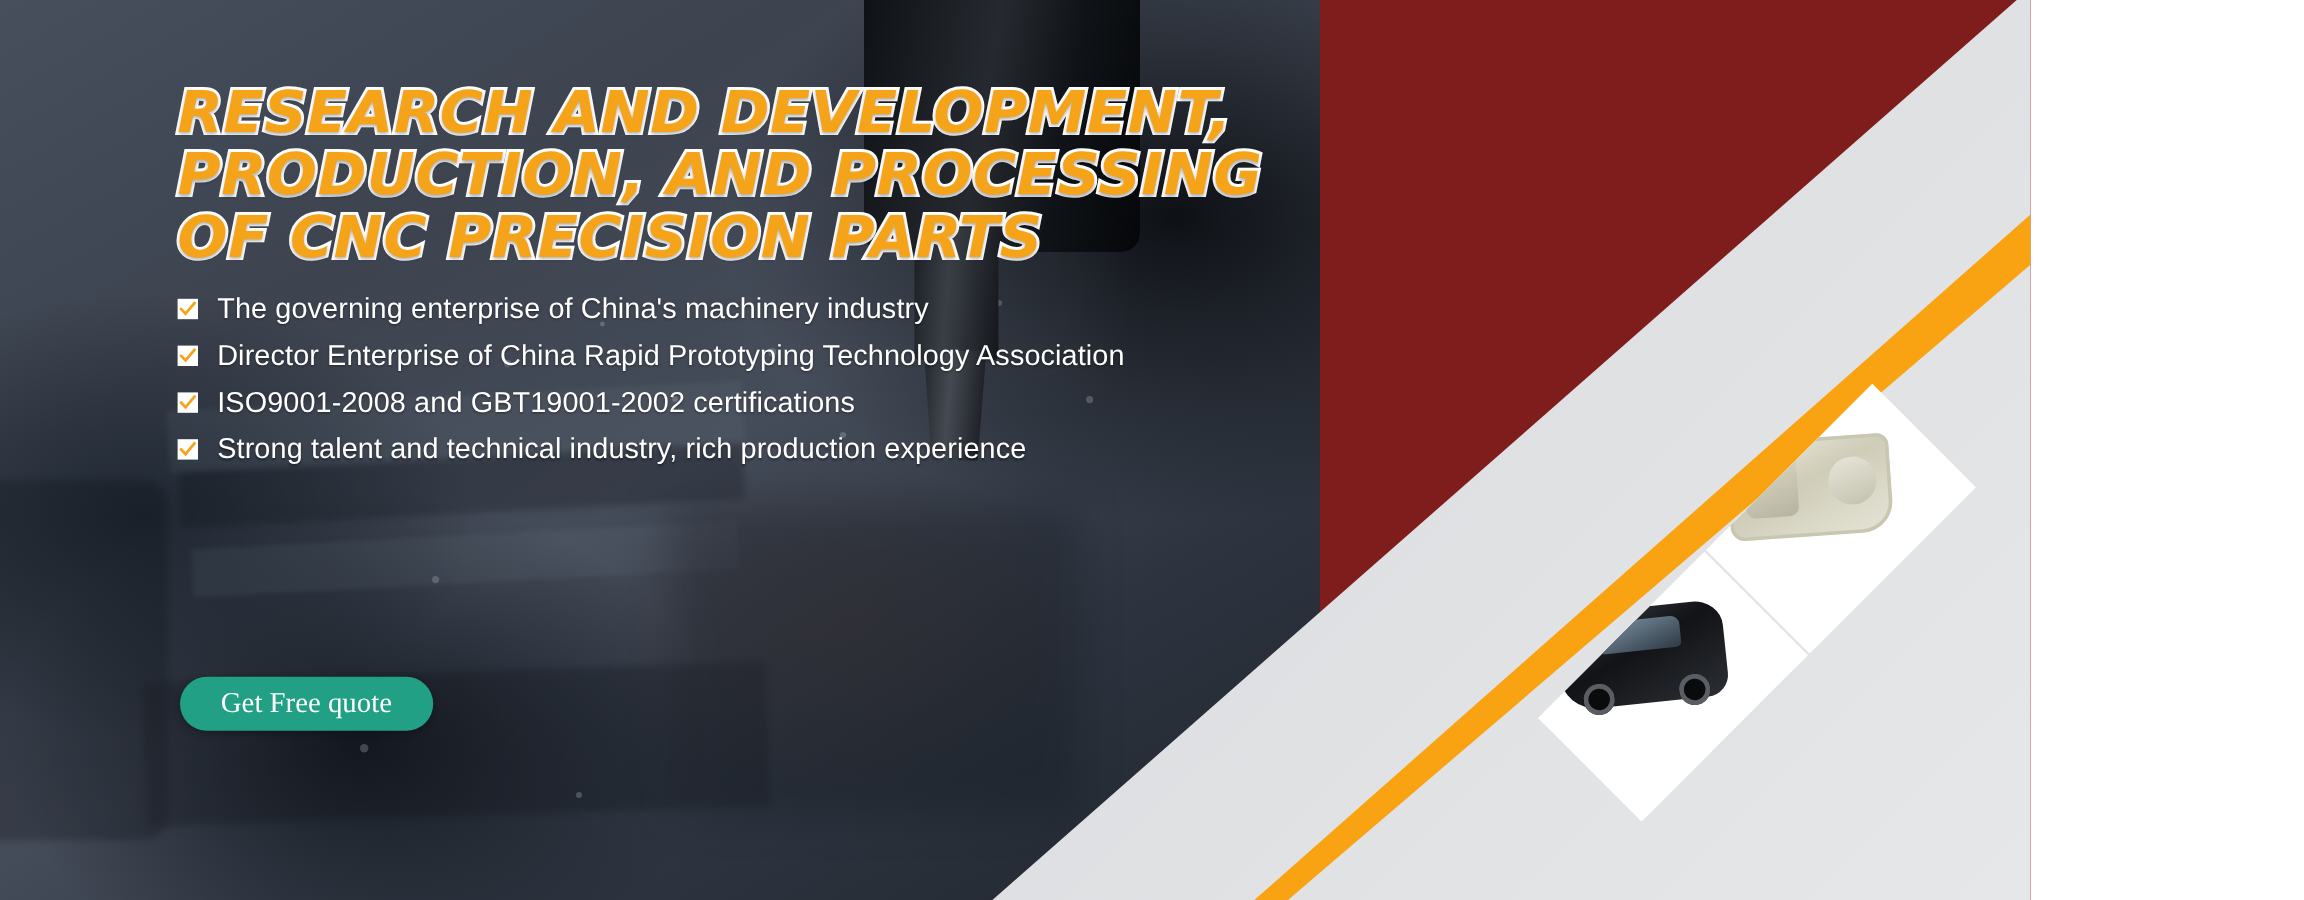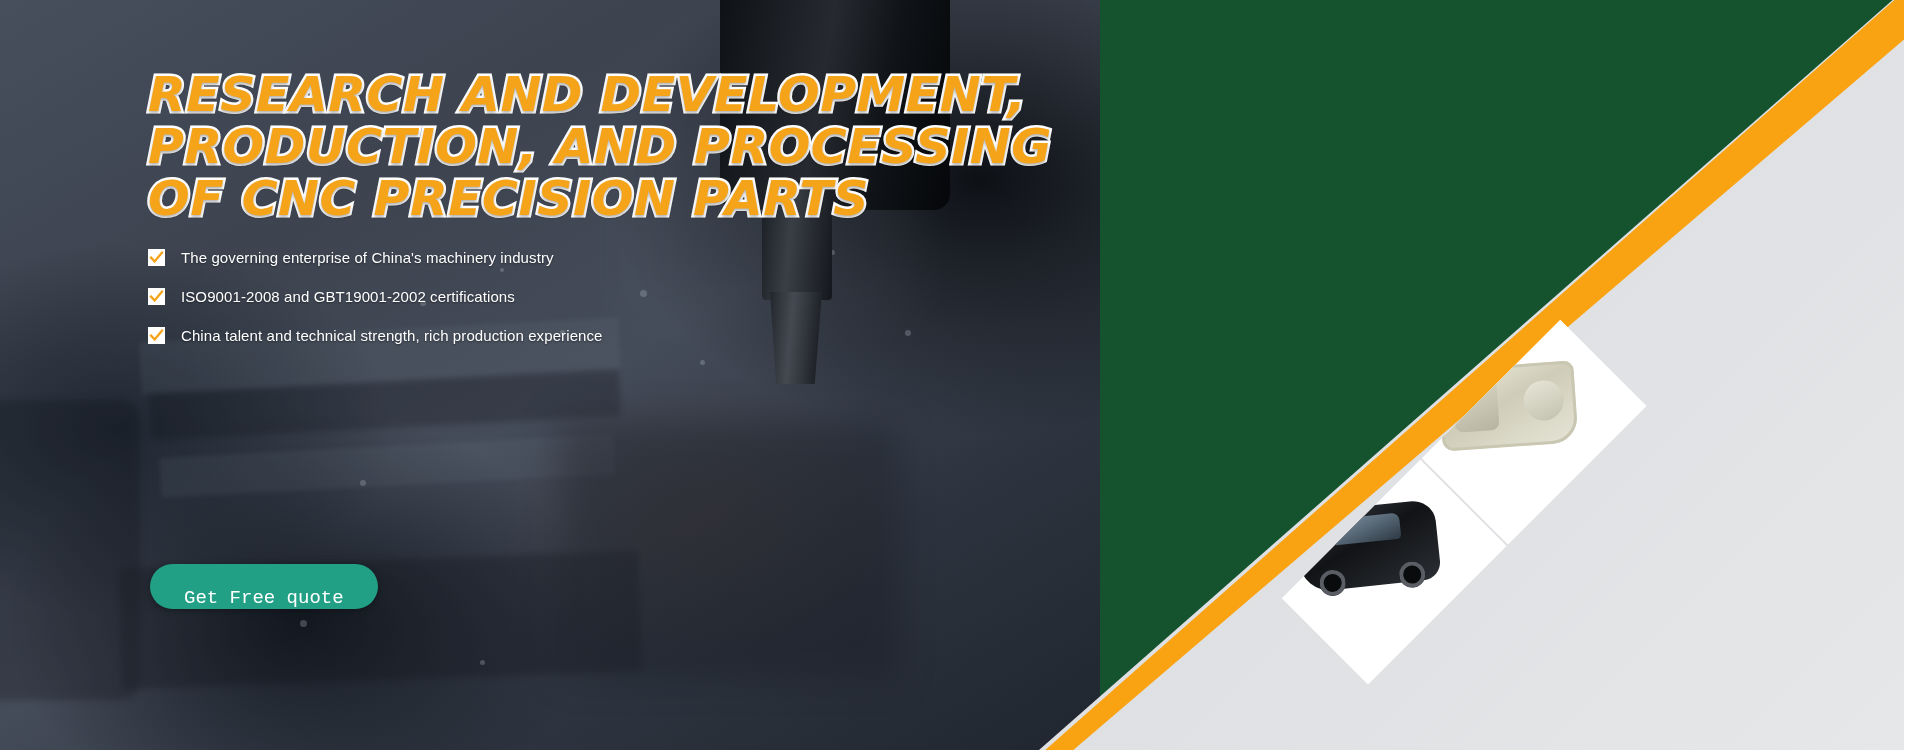--- a/index.html
+++ b/index.html
@@ -1,20 +1,20 @@
 <!DOCTYPE html>
 <html><head>
 <meta charset="utf-8">
 <style>
   html,body{margin:0;padding:0;background:#fff;}
   body{font-family:"Liberation Sans",sans-serif;}
 
   .banner{
-    position:relative;width:1904px;height:750px;overflow:hidden;
-    background:#14532d;
+    position:relative;width:1692px;height:750px;overflow:hidden;
+    background:#7f1d1d;
   }
 
   
   .left-photo{
     position:absolute;left:0;top:0;width:1100px;height:750px;
     background:
       radial-gradient(ellipse 420px 300px at 300px 620px, rgba(15,20,28,.85), rgba(15,20,28,0) 70%),
       radial-gradient(ellipse 380px 260px at 120px 430px, rgba(20,28,38,.75), rgba(20,28,38,0) 72%),
       radial-gradient(ellipse 500px 340px at 980px 180px, rgba(8,10,14,.9), rgba(8,10,14,0) 75%),
       radial-gradient(ellipse 300px 200px at 700px 520px, rgba(70,58,58,.35), rgba(70,58,58,0) 70%),
@@ -160,28 +160,28 @@
     -webkit-text-stroke:5px #ffffff;paint-order:stroke fill;
     text-shadow:0 2px 3px rgba(0,0,0,.30);
     margin-bottom:8px;
   }
 
   
   .bullets{position:absolute;left:148px;top:238px;z-index:40;}
   .bullet{display:flex;align-items:center;height:39px;margin-bottom:0;}
   .cb{width:17px;height:17px;background:#ffffff;position:relative;flex:0 0 17px;margin-right:16px;}
   .cb svg{position:absolute;left:1px;top:1px;}
-  .btxt{font-size:15px;color:#ffffff;line-height:1;letter-spacing:.1px;
+  .btxt{font-size:24px;color:#ffffff;line-height:1;letter-spacing:.1px;
     text-shadow:0 1px 2px rgba(0,0,0,.45);white-space:nowrap;}
 
   
   .cta{position:absolute;left:150px;top:564px;z-index:40;
     background:#22A085;color:#ffffff;border:none;
-    font-size:19px;font-family:Liberation Mono, monospace;
-    padding:12px 34px;height:45px;line-height:45px;border-radius:24px;
+    font-size:24px;font-family:Liberation Serif, serif;
+    padding:0 34px;height:45px;line-height:45px;border-radius:24px;
     cursor:pointer;box-shadow:0 2px 6px rgba(0,0,0,.3);}
 </style>
 </head>
 <body>
 
 <div class="banner">
 
   <div class="left-photo">
     <div class="photo-tex">
       <div class="tex-bar" style="left:140px;top:330px;width:480px;height:52px;transform:rotate(-3deg);"></div>
@@ -320,37 +320,45 @@
 
     <div class="bullet">
       <span class="cb">
         <svg width="15" height="15" viewBox="0 0 15 15">
             <path d="M2 7.6 L5.6 11.4 L13 2.6" stroke="#F5A318" stroke-width="2.3" fill="none" stroke-linecap="square"></path>
           </svg>
       </span>
       <span class="btxt">The governing enterprise of China's machinery industry</span>
     </div>
 
+    <div class="bullet">
+      <span class="cb">
+        <svg width="15" height="15" viewBox="0 0 15 15">
+            <path d="M2 7.6 L5.6 11.4 L13 2.6" stroke="#F5A318" stroke-width="2.3" fill="none" stroke-linecap="square"></path>
+          </svg>
+      </span>
+      <span class="btxt">Director Enterprise of China Rapid Prototyping Technology Association</span>
+    </div>
 
     <div class="bullet">
       <span class="cb">
         <svg width="15" height="15" viewBox="0 0 15 15">
             <path d="M2 7.6 L5.6 11.4 L13 2.6" stroke="#F5A318" stroke-width="2.3" fill="none" stroke-linecap="square"></path>
           </svg>
       </span>
       <span class="btxt">ISO9001-2008 and GBT19001-2002 certifications</span>
     </div>
 
     <div class="bullet">
       <span class="cb">
         <svg width="15" height="15" viewBox="0 0 15 15">
             <path d="M2 7.6 L5.6 11.4 L13 2.6" stroke="#F5A318" stroke-width="2.3" fill="none" stroke-linecap="square"></path>
           </svg>
       </span>
-      <span class="btxt">China talent and technical strength, rich production experience</span>
+      <span class="btxt">Strong talent and technical industry, rich production experience</span>
     </div>
 
 
   </div>
 
   <button class="cta">Get Free quote</button>
 
 </div>
 
 </body></html>

